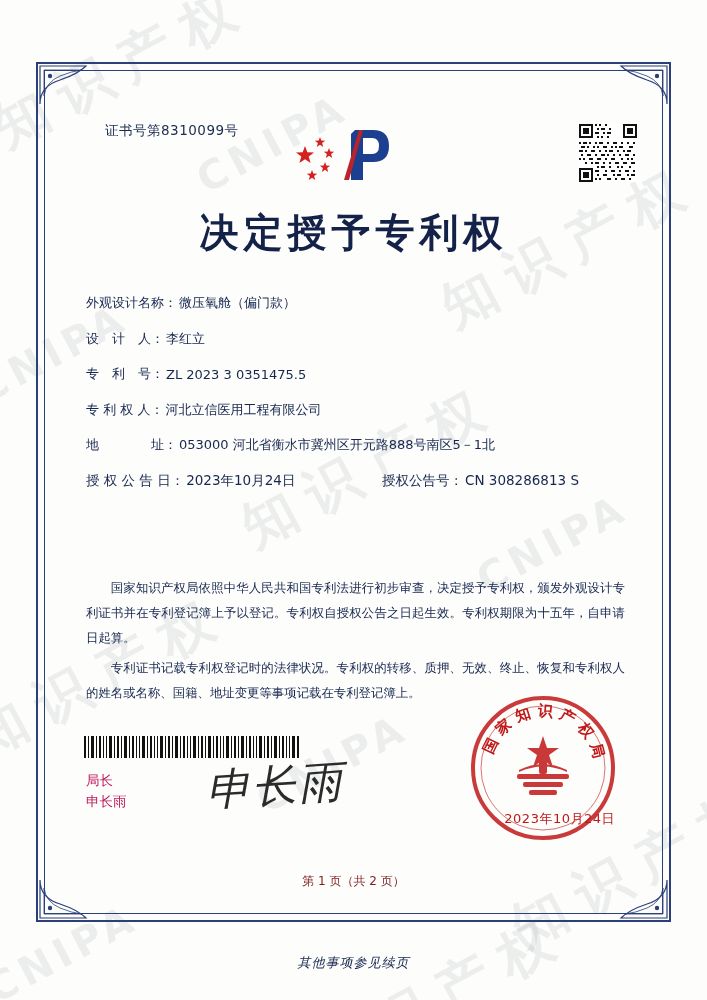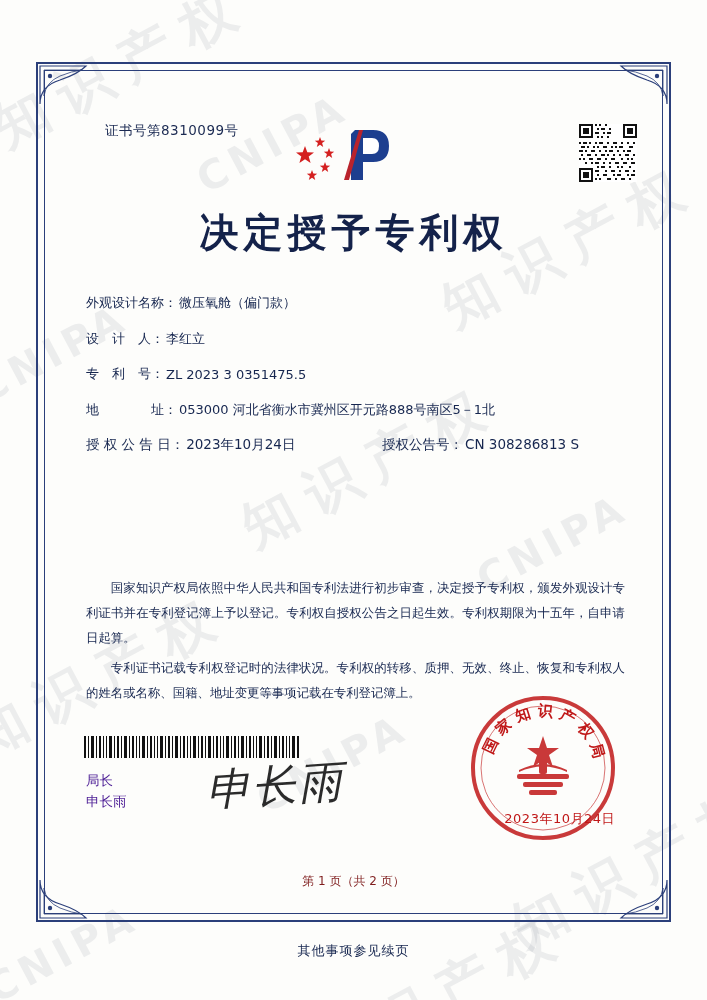--- a/index.html
+++ b/index.html
@@ -158,21 +158,21 @@
     position: absolute;
     left: 24px; bottom: 142px;
     width: 216px; height: 22px;
   }
 
   
   .sig-label {
     position: absolute;
     left: 26px; bottom: 88px;
     font-size: 13.5px;
-    color: #4c1d95;
+    color: #be185d;
     line-height: 1.55;
   }
   .signature {
     position: absolute;
     left: 146px; bottom: 84px;
     font-size: 44px;
     color: #1a1a1a;
     font-family: "DejaVu Serif", serif;
     font-style: italic;
     transform: rotate(-4deg);
@@ -197,25 +197,26 @@
   .page-no {
     position: absolute;
     left: 0; right: 0; bottom: 10px;
     text-align: center;
     font-size: 12px;
     color: #7f1d1d;
   }
 
   .footer-note {
     position: absolute;
-    left: 0; right: 0; bottom: 40px;
+    left: 0; right: 0; bottom: 28px;
     text-align: center;
     font-size: 13px;
     color: #16264f;
     letter-spacing: 1px;
+    font-style: italic;
   }
 </style>
 </head>
 <body>
 
 <div class="page">
 
   <div class="wm wm-cn wm1">知识产权</div>
   <div class="wm wm-en wm2">CNIPA</div>
   <div class="wm wm-cn wm3">知识产权</div>
@@ -403,20 +404,24 @@
       </div>
       <div class="field">
         <span class="f-label">设　计　人：</span>
         <span class="f-value">李红立</span>
       </div>
       <div class="field">
         <span class="f-label">专　利　号：</span>
         <span class="f-value">ZL 2023 3 0351475.5</span>
       </div>
       <div class="field">
+        <span class="f-label">专 利 权 人：</span>
+        <span class="f-value">河北立信医用工程有限公司</span>
+      </div>
+      <div class="field">
         <span class="f-label">地　　　　址：</span>
         <span class="f-value">053000 河北省衡水市冀州区开元路888号南区5－1北</span>
       </div>
       <div class="field-row2">
         <span class="col-a">
           <span class="f-label">授 权 公 告 日：</span>
           <span class="f-value">2023年10月24日</span>
         </span>
         <span class="col-b">
           <span class="f-label">授权公告号：</span>

